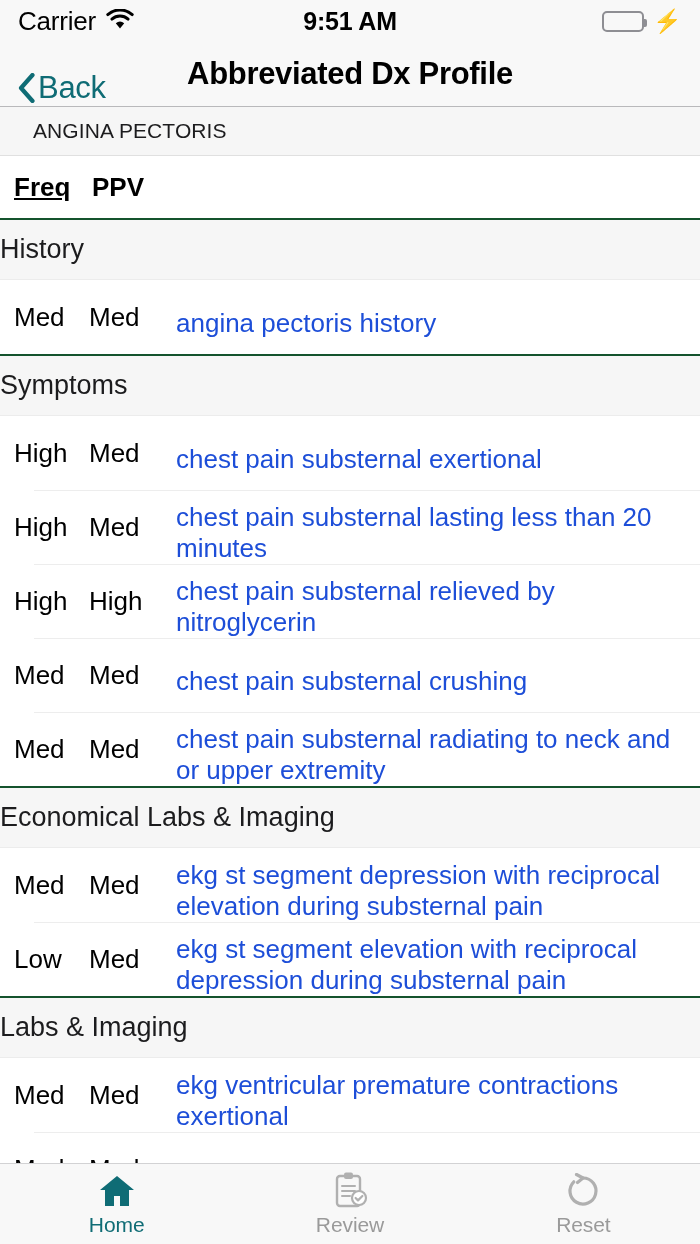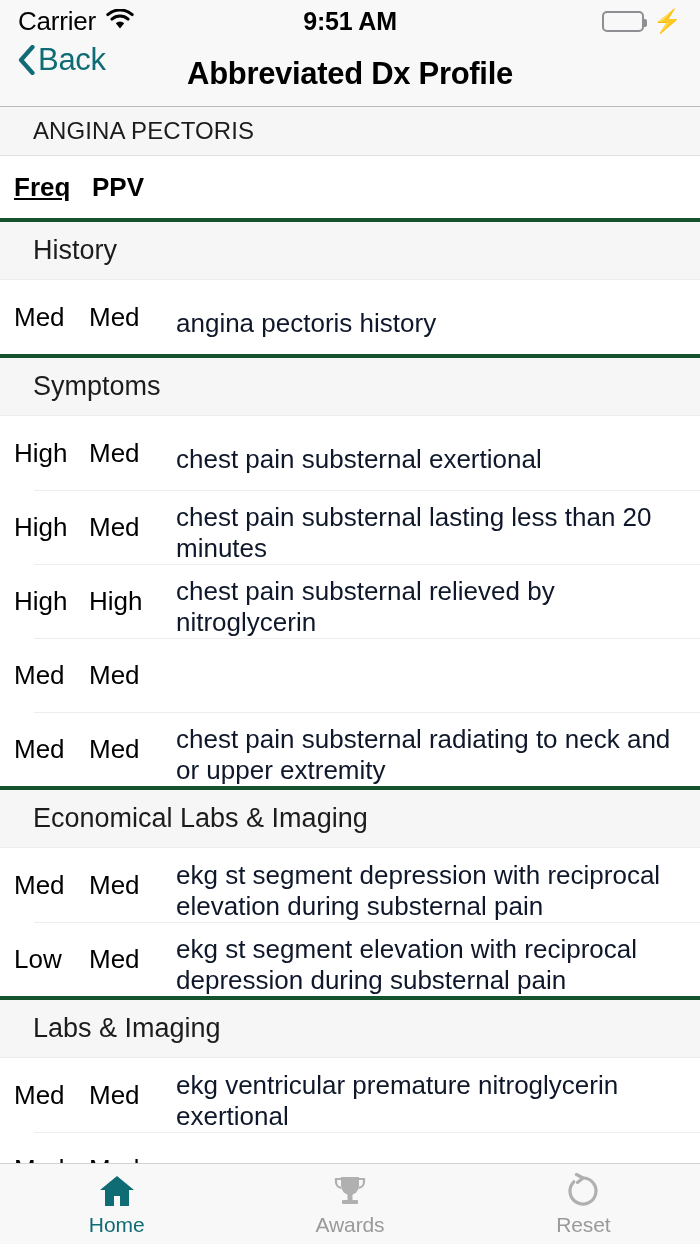--- a/index.html
+++ b/index.html
@@ -36,21 +36,21 @@
   .batt-fill { width:100%; height:100%; background:#4CD964; border-radius:2px; }
   .batt-cap { position:absolute; right:-5px; top:6px; width:3px; height:8px; background:#8e8e93; border-radius:0 2px 2px 0; }
   .bolt { font-size:23px; color:#000; line-height:1; margin-left:5px; }
 
   
   .navbar {
     height:65px; flex:0 0 65px;
     background:#f8f8f8;
     border-bottom:1px solid #b9b9bb;
     position:relative;
-    display:flex; align-items:flex-start;
+    display:flex; align-items:flex-end;
   }
   .back-btn {
     display:flex; align-items:center; gap:3px;
     padding-left:18px; cursor:pointer; z-index:3;
   }
   .chev { display:block; width:17px; height:30px; }
   .back-label { font-size:31px; color:#0F6C75; letter-spacing:-0.3px; }
   .nav-title {
     position:absolute; left:0; right:0; top:0; bottom:0;
     display:flex; align-items:center; justify-content:center;
@@ -58,56 +58,55 @@
     pointer-events:none;
   }
 
   
   .dx-title {
     flex:0 0 49px; height:49px;
     background:#f6f6f6;
     border-bottom:1px solid #e0e0e0;
     display:flex; align-items:center;
     padding-left:33px;
-    font-size:24px; color:#1c1c1e; letter-spacing:0.1px;
+    font-size:21px; color:#1c1c1e; letter-spacing:0.1px;
   }
 
   
   .content { flex:1 1 auto; overflow:hidden; background:#fff; }
 
   .col-hdr {
     height:62px; display:flex; align-items:center;
     background:#fff; font-weight:bold; font-size:26px; color:#000;
   }
   .col-hdr .c-freq { width:92px; padding-left:14px;text-decoration:underline; }
   .col-hdr .c-ppv  { width:86px; }
   .col-hdr .c-name { flex:1; }
 
   .sec-hdr {
     height:62px; display:flex; align-items:center;
     background:#f6f6f6;
-    padding-left:33px;
     font-size:27px; color:#1c1c1e;
-    border-top:4px solid #14532d;
+    border-top:2px solid #14532d;
     border-bottom:1px solid #ececec;
   }
 
   .row {
     display:flex; align-items:center;
     background:#fff;
     min-height:74px;
     position:relative;
   }
   .row.sep::before {
     content:""; position:absolute; left:34px; right:0; top:0;
     height:1px; background:#ededed;
   }
   .row .c-freq { width:89px; padding-left:14px; font-size:26px; color:#000; flex:0 0 89px; }
   .row .c-ppv  { width:87px; font-size:26px; color:#000; flex:0 0 87px; }
-  .row .c-name { flex:1; font-size:26px; color:#0f172a; line-height:1.18; padding-right:15px;margin-top:12px; }
+  .row .c-name { flex:1; font-size:26px; color:#1d4ed8; line-height:1.18; padding-right:15px;margin-top:12px; }
 
   
   .tabbar {
     flex:0 0 81px; height:81px;
     background:#f8f8f8;
     border-top:1px solid #d2d2d4;
     display:flex;
   }
   .tab {
     flex:1; display:flex; flex-direction:column;
@@ -182,20 +181,21 @@
           <span class="c-name">chest pain substernal lasting less than 20 minutes</span>
         </div>
         <div class="row sep">
           <span class="c-freq">High</span>
           <span class="c-ppv">High</span>
           <span class="c-name">chest pain substernal relieved by nitroglycerin</span>
         </div>
         <div class="row sep">
           <span class="c-freq">Med</span>
           <span class="c-ppv">Med</span>
+          <span class="c-name">chest pain substernal crushing</span>
         </div>
         <div class="row sep">
           <span class="c-freq">Med</span>
           <span class="c-ppv">Med</span>
           <span class="c-name">chest pain substernal radiating to neck and or upper extremity</span>
         </div>
         <div class="sec-hdr">Economical Labs &amp; Imaging</div>
         <div class="row">
           <span class="c-freq">Med</span>
           <span class="c-ppv">Med</span>
@@ -203,49 +203,50 @@
         </div>
         <div class="row sep">
           <span class="c-freq">Low</span>
           <span class="c-ppv">Med</span>
           <span class="c-name">ekg st segment elevation with reciprocal depression during substernal pain</span>
         </div>
         <div class="sec-hdr">Labs &amp; Imaging</div>
         <div class="row">
           <span class="c-freq">Med</span>
           <span class="c-ppv">Med</span>
-          <span class="c-name">ekg ventricular premature nitroglycerin exertional</span>
+          <span class="c-name">ekg ventricular premature contractions exertional</span>
         </div>
         <div class="row sep">
           <span class="c-freq">Med</span>
           <span class="c-ppv">Med</span>
           <span class="c-name">lipoproteinemia type ii</span>
         </div>
       </div>
   </div>
 
   <div class="tabbar">
     <div class="tab active">
       <span class="tab-ico">
         <svg width="40" height="36" viewBox="0 0 40 36">
             <path d="M20 3L3 17h5v16h9V23h6v10h9V17h5L20 3z" fill="#0F6C75"></path>
           </svg>
       </span>
       <span class="tab-lbl">Home</span>
     </div>
     <div class="tab inactive">
       <span class="tab-ico">
-        <svg width="36" height="36" viewBox="0 0 36 36">
-          <path d="M9 4h18v9a9 9 0 01-18 0V4z" fill="#b0b0b0"></path>
-          <path d="M9 6H4v3a6 6 0 005 5.9M27 6h5v3a6 6 0 01-5 5.9" stroke="#b0b0b0" stroke-width="2.2" fill="none"></path>
-          <rect x="15.5" y="21" width="5" height="6" fill="#b0b0b0"></rect>
-          <rect x="10" y="27" width="16" height="4" rx="1" fill="#b0b0b0"></rect>
+        <svg width="36" height="38" viewBox="0 0 36 38">
+          <rect x="5" y="5" width="23" height="30" rx="3" stroke="#b0b0b0" stroke-width="2.4" fill="none"></rect>
+          <rect x="12" y="1.5" width="9" height="6.5" rx="2" fill="#b0b0b0"></rect>
+          <path d="M10 15h13M10 20h13M10 25h8" stroke="#b0b0b0" stroke-width="2" stroke-linecap="round"></path>
+          <circle cx="27" cy="27" r="7" fill="#fff" stroke="#b0b0b0" stroke-width="2.2"></circle>
+          <path d="M23.6 27l2.4 2.4 4.4-4.4" stroke="#b0b0b0" stroke-width="2.2" fill="none" stroke-linecap="round" stroke-linejoin="round"></path>
         </svg>
       </span>
-      <span class="tab-lbl">Awards</span>
+      <span class="tab-lbl">Review</span>
     </div>
     <div class="tab inactive">
       <span class="tab-ico">
         <svg width="36" height="36" viewBox="0 0 36 36">
           <path d="M18 5a13 13 0 11-9.2 3.8" stroke="#b0b0b0" stroke-width="3.2" fill="none" stroke-linecap="round"></path>
           <path d="M18 5l-6.5-3.5M18 5l-5.5 4.5" stroke="#b0b0b0" stroke-width="3.2" fill="none" stroke-linecap="round" stroke-linejoin="round"></path>
         </svg>
       </span>
       <span class="tab-lbl">Reset</span>
     </div>

